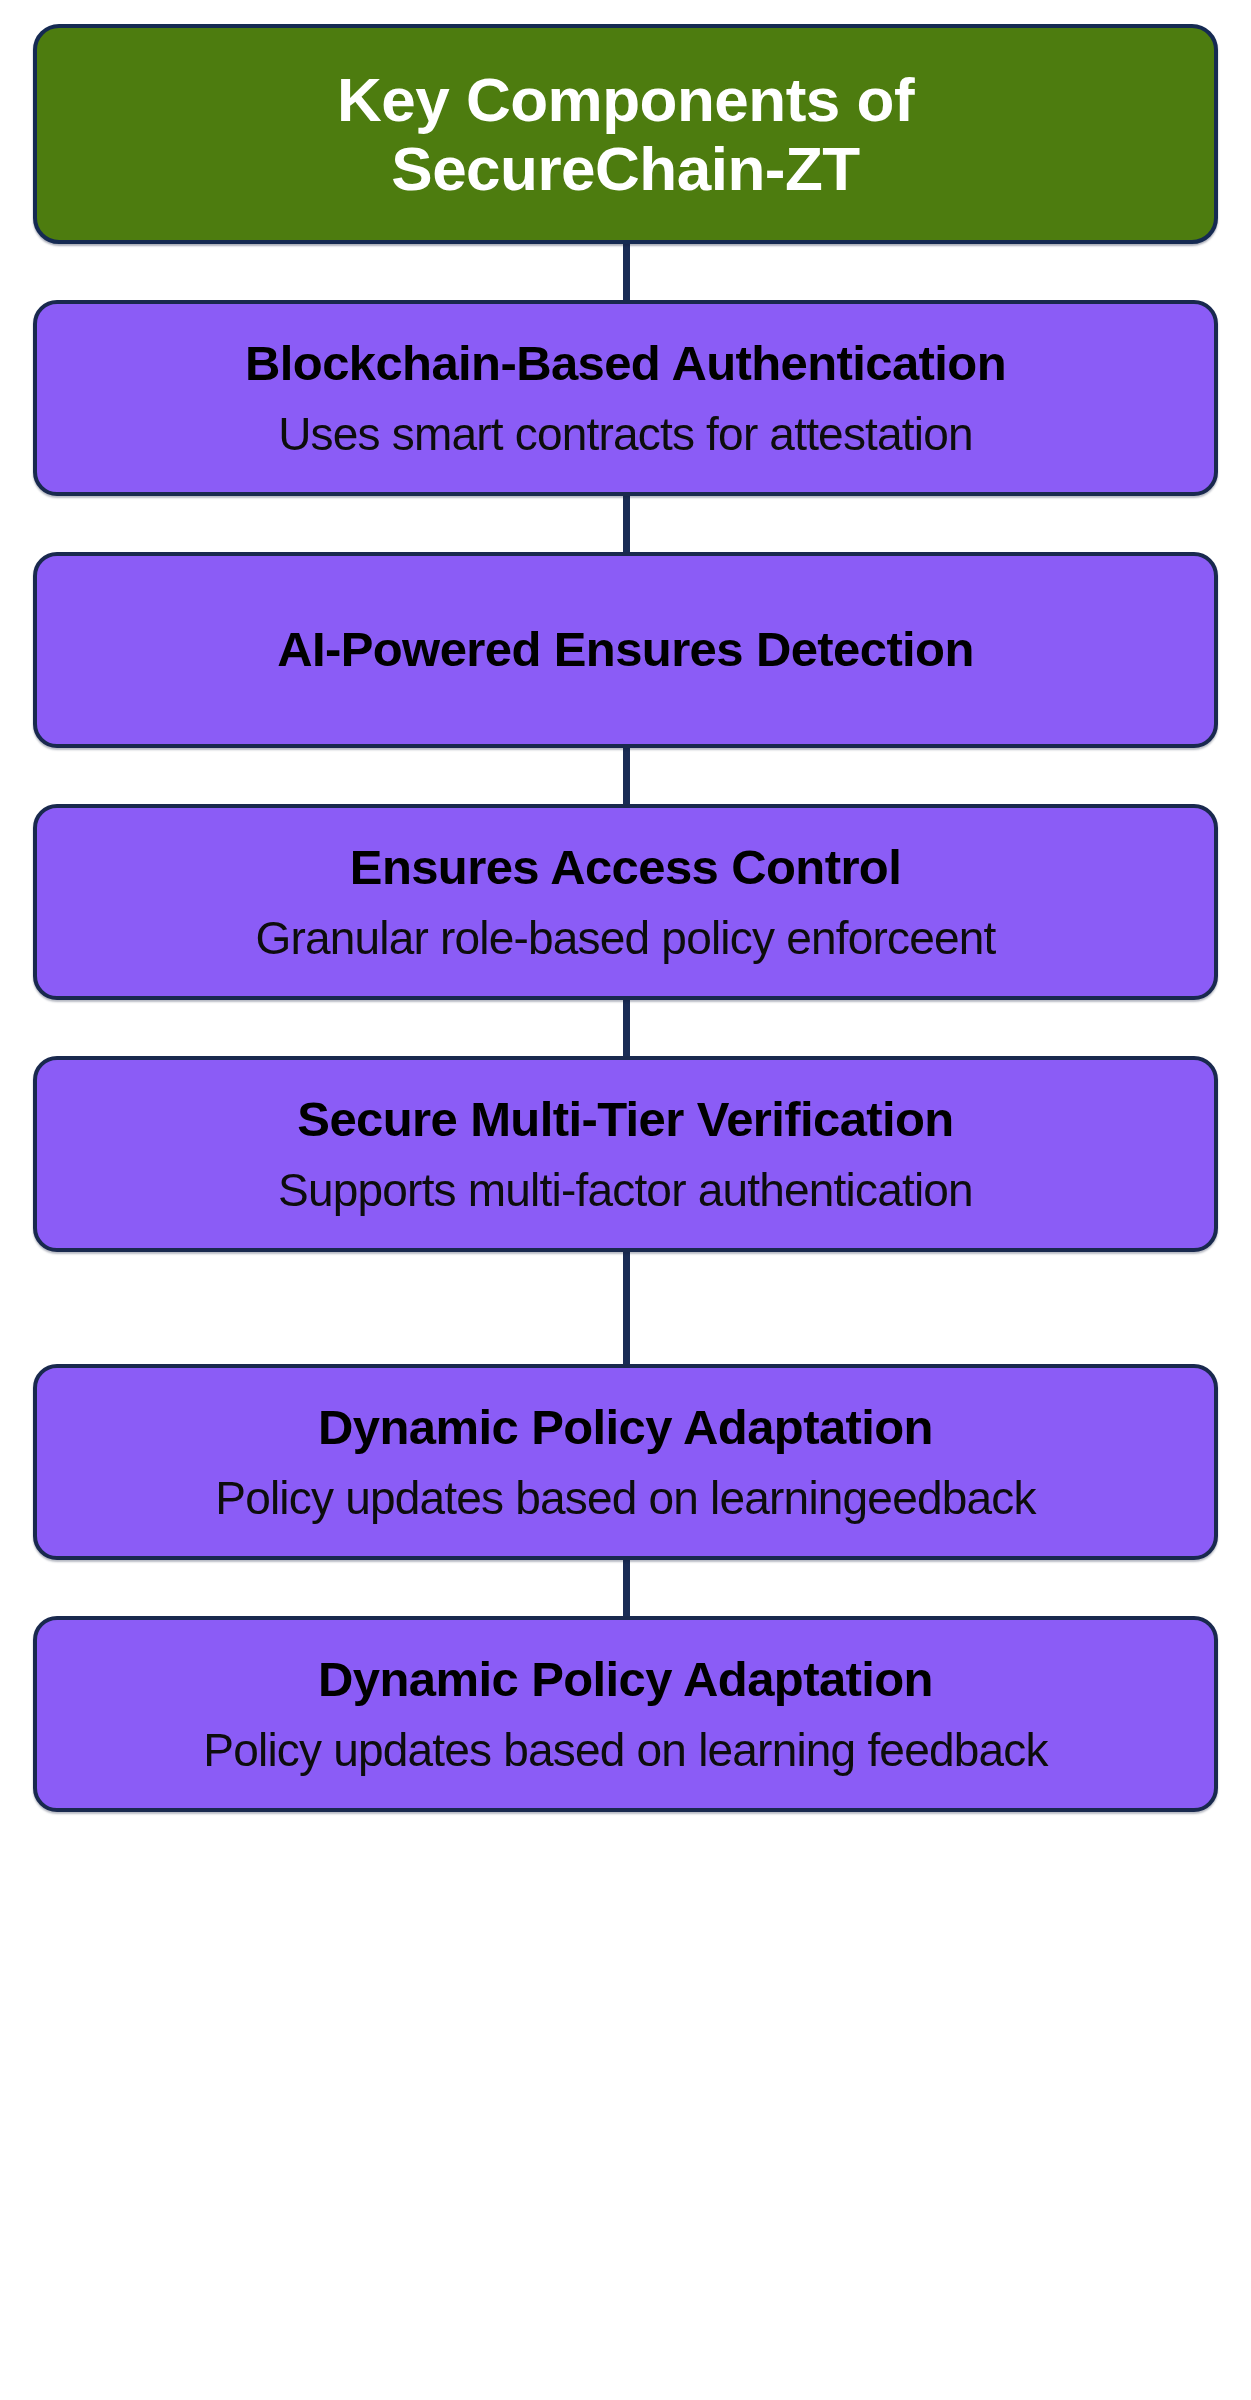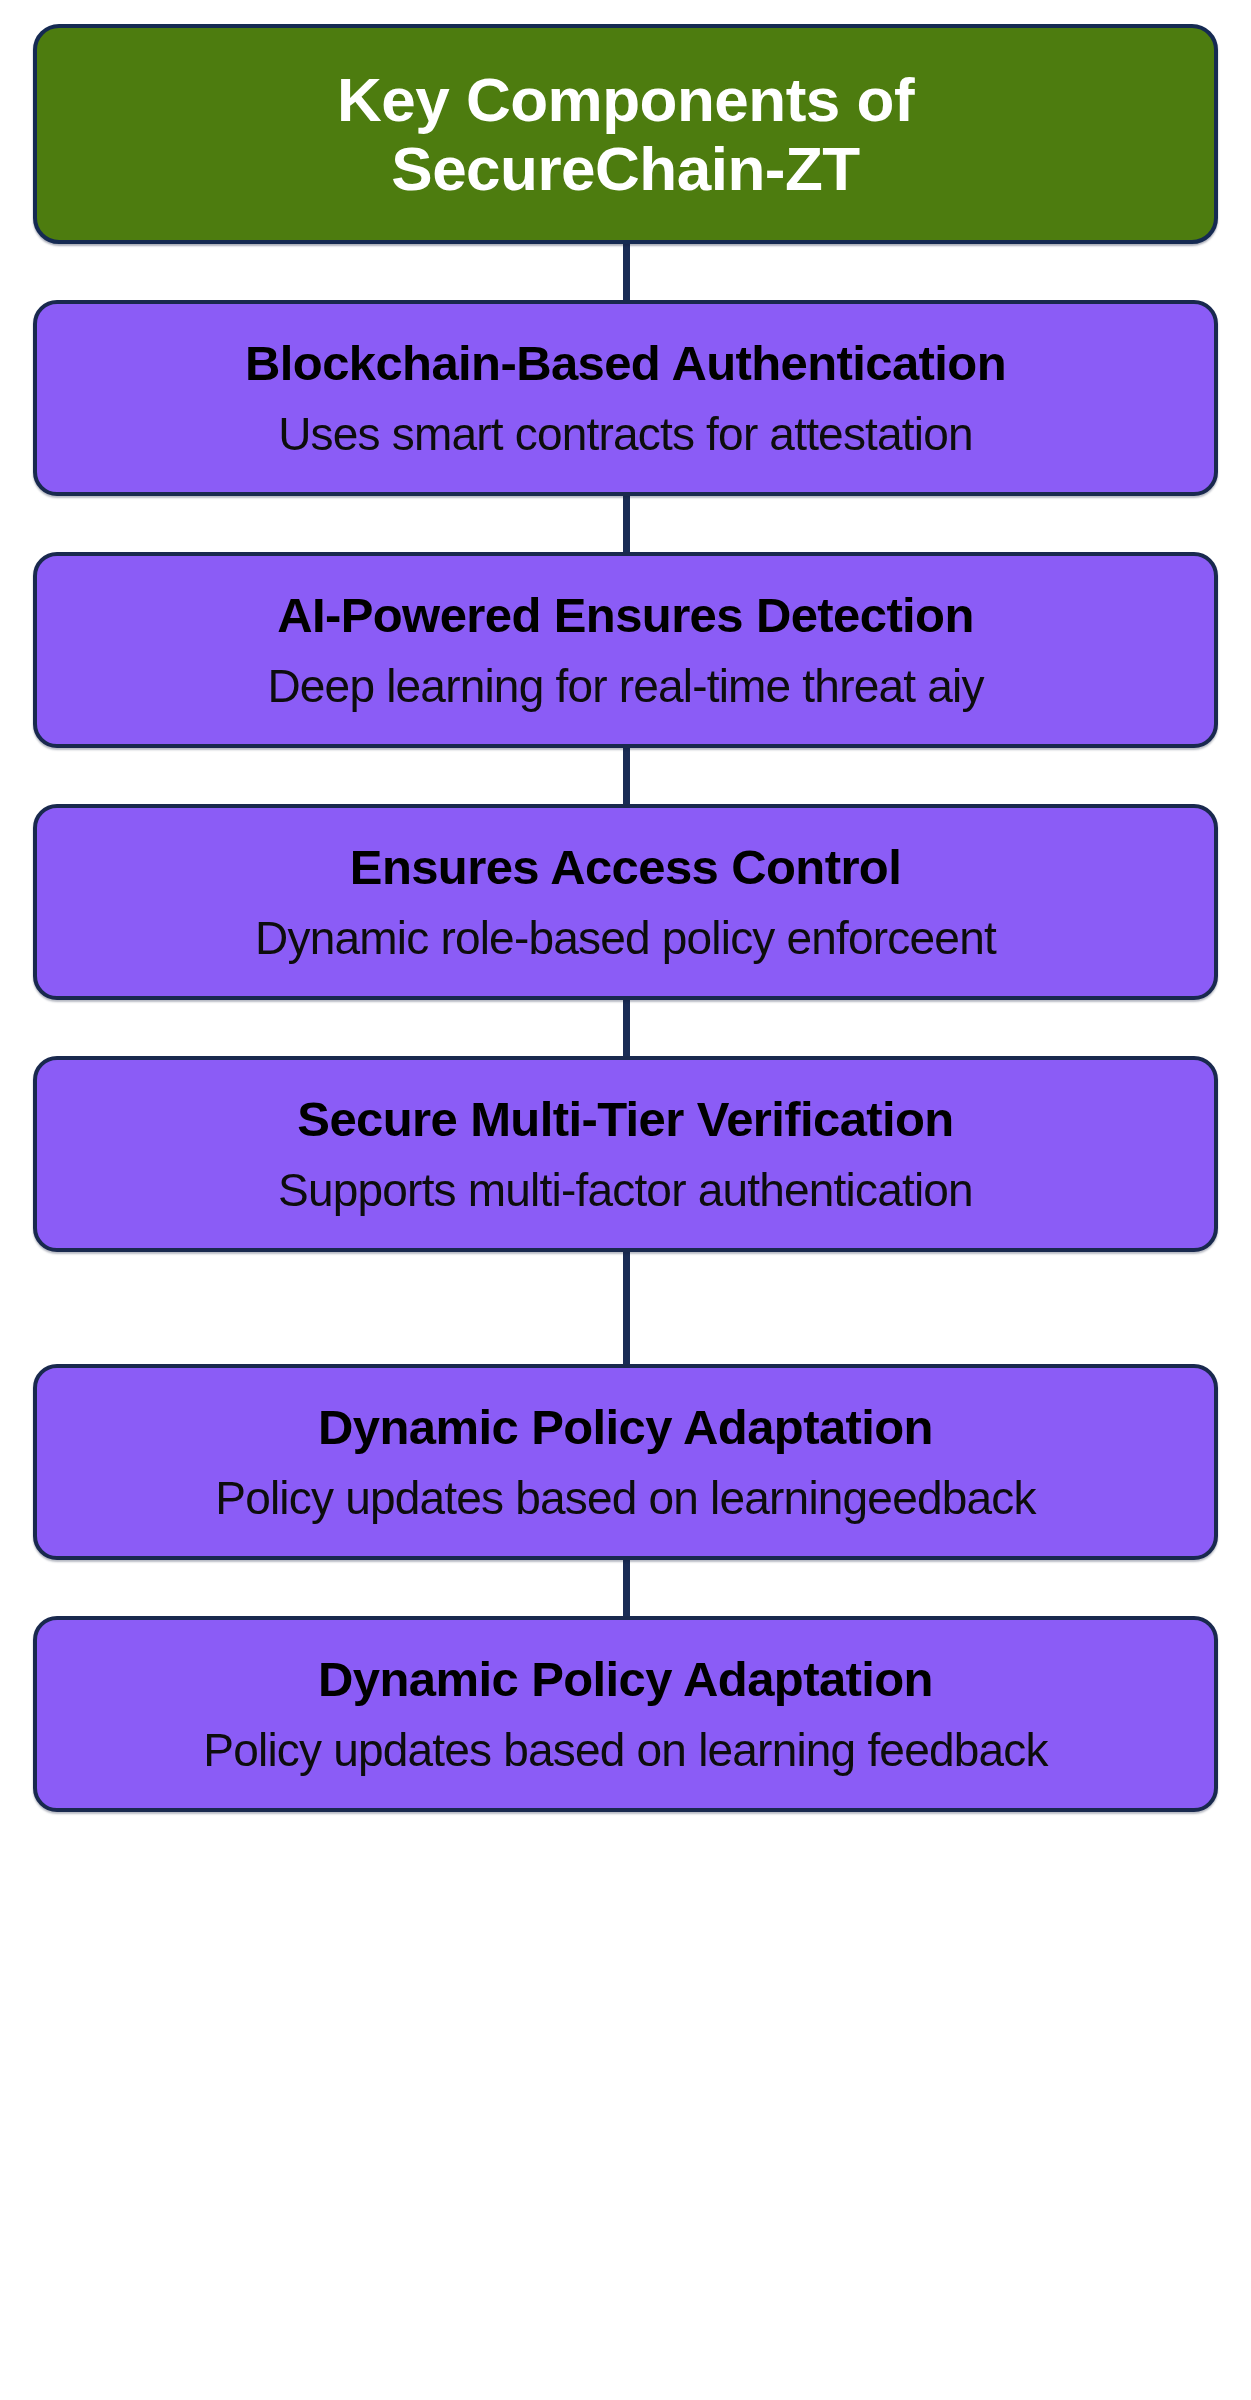--- a/index.html
+++ b/index.html
@@ -118,28 +118,27 @@
 
   <div class="node">
     <div class="node-title">Blockchain-Based Authentication</div>
     <div class="node-subtitle">Uses smart contracts for attestation</div>
   </div>
 
   <div class="connector"></div>
 
   <div class="node">
     <div class="node-title">AI-Powered Ensures Detection</div>
-    <div class="node-subtitle">Deep learning for real-time threat aiy</div>
   </div>
 
   <div class="connector"></div>
 
   <div class="node">
     <div class="node-title">Ensures Access Control</div>
-    <div class="node-subtitle">Dynamic role-based policy enforceent</div>
+    <div class="node-subtitle">Granular role-based policy enforceent</div>
   </div>
 
   <div class="connector"></div>
 
   <div class="node">
     <div class="node-title">Secure Multi-Tier Verification</div>
     <div class="node-subtitle">Supports multi-factor authentication</div>
   </div>
 
   <div class="connector"></div>

